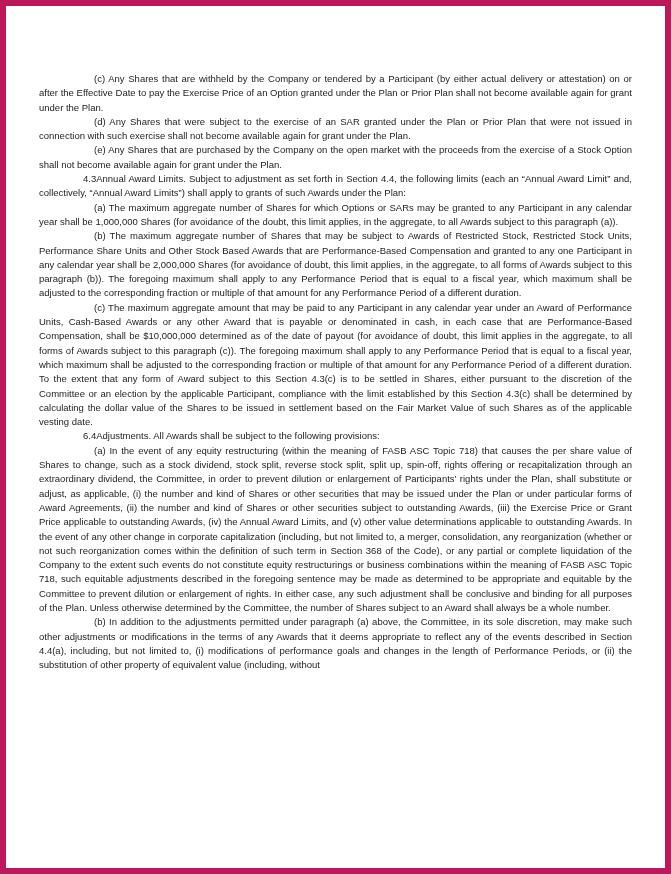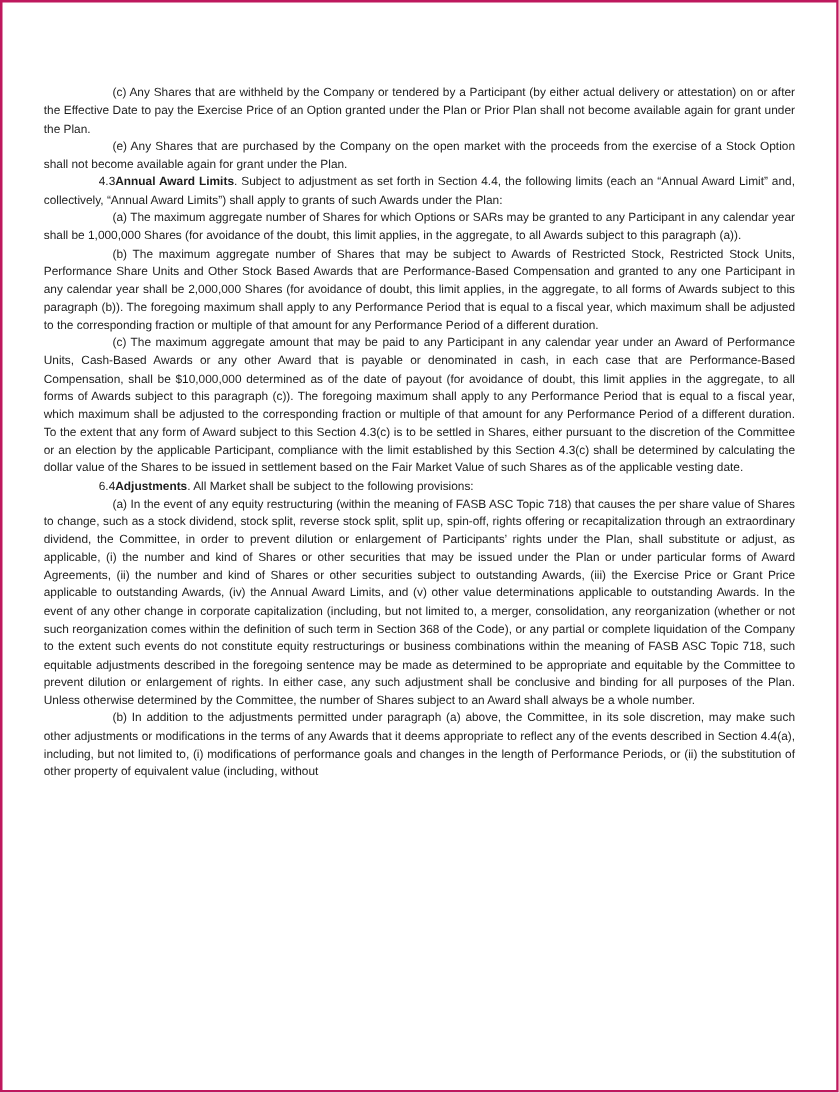--- a/index.html
+++ b/index.html
@@ -6,21 +6,21 @@
     margin: 0;
     padding: 0;
     background: #ffffff;
   }
   .page {
     position: relative;
     width: 671px;
     height: 874px;
     box-sizing: border-box;
     background: #ffffff;
-    border: 2px solid #be185d;
+    border: 6px solid #be185d;
     padding: 66px 33px 0 33px;
     font-family: "Liberation Sans", sans-serif;
     font-size: 9.5px;
     line-height: 14.3px;
     color: #1c1c1c;
     overflow: hidden;
   }
   .doc-body p {
     margin: 0;
     text-align: justify;
@@ -30,40 +30,41 @@
   }
   p.section {
     text-indent: 22px;
   }
   .secnum {
     display: inline-block;
     min-width: 33px;
     font-weight: normal;
   }
   .sectitle {
-    font-weight: bold;
+    font-weight: normal;
   }
   .footer {
     position: absolute;
     bottom: 27px;
     left: 0;
     right: 0;
     text-align: center;
     font-size: 9.5px;
     color: #1c1c1c;
   }
 </style>
 </head>
 <body>
 
 <div class="page">
   <div class="doc-body">
       <p class="indent">(c) Any Shares that are withheld by the Company or tendered by a Participant (by either actual delivery or attestation) on or after the Effective Date to pay the Exercise Price of an Option granted under the Plan or Prior Plan shall not become available again for grant under the Plan.</p>
+      <p class="indent">(d) Any Shares that were subject to the exercise of an SAR granted under the Plan or Prior Plan that were not issued in connection with such exercise shall not become available again for grant under the Plan.</p>
       <p class="indent">(e) Any Shares that are purchased by the Company on the open market with the proceeds from the exercise of a Stock Option shall not become available again for grant under the Plan.</p>
       <p class="section"><span class="secnum">4.3</span><span class="sectitle">Annual Award Limits</span><span>. Subject to adjustment as set forth in Section 4.4, the following limits (each an “Annual Award Limit” and, collectively, “Annual Award Limits”) shall apply to grants of such Awards under the Plan:</span></p>
       <p class="indent">(a) The maximum aggregate number of Shares for which Options or SARs may be granted to any Participant in any calendar year shall be 1,000,000 Shares (for avoidance of the doubt, this limit applies, in the aggregate, to all Awards subject to this paragraph (a)).</p>
       <p class="indent">(b) The maximum aggregate number of Shares that may be subject to Awards of Restricted Stock, Restricted Stock Units, Performance Share Units and Other Stock Based Awards that are Performance-Based Compensation and granted to any one Participant in any calendar year shall be 2,000,000 Shares (for avoidance of doubt, this limit applies, in the aggregate, to all forms of Awards subject to this paragraph (b)). The foregoing maximum shall apply to any Performance Period that is equal to a fiscal year, which maximum shall be adjusted to the corresponding fraction or multiple of that amount for any Performance Period of a different duration.</p>
       <p class="indent">(c) The maximum aggregate amount that may be paid to any Participant in any calendar year under an Award of Performance Units, Cash-Based Awards or any other Award that is payable or denominated in cash, in each case that are Performance-Based Compensation, shall be $10,000,000 determined as of the date of payout (for avoidance of doubt, this limit applies in the aggregate, to all forms of Awards subject to this paragraph (c)). The foregoing maximum shall apply to any Performance Period that is equal to a fiscal year, which maximum shall be adjusted to the corresponding fraction or multiple of that amount for any Performance Period of a different duration. To the extent that any form of Award subject to this Section 4.3(c) is to be settled in Shares, either pursuant to the discretion of the Committee or an election by the applicable Participant, compliance with the limit established by this Section 4.3(c) shall be determined by calculating the dollar value of the Shares to be issued in settlement based on the Fair Market Value of such Shares as of the applicable vesting date.</p>
-      <p class="section"><span class="secnum">6.4</span><span class="sectitle">Adjustments</span><span>. All Market shall be subject to the following provisions:</span></p>
+      <p class="section"><span class="secnum">6.4</span><span class="sectitle">Adjustments</span><span>. All Awards shall be subject to the following provisions:</span></p>
       <p class="indent">(a) In the event of any equity restructuring (within the meaning of FASB ASC Topic 718) that causes the per share value of Shares to change, such as a stock dividend, stock split, reverse stock split, split up, spin-off, rights offering or recapitalization through an extraordinary dividend, the Committee, in order to prevent dilution or enlargement of Participants’ rights under the Plan, shall substitute or adjust, as applicable, (i) the number and kind of Shares or other securities that may be issued under the Plan or under particular forms of Award Agreements, (ii) the number and kind of Shares or other securities subject to outstanding Awards, (iii) the Exercise Price or Grant Price applicable to outstanding Awards, (iv) the Annual Award Limits, and (v) other value determinations applicable to outstanding Awards. In the event of any other change in corporate capitalization (including, but not limited to, a merger, consolidation, any reorganization (whether or not such reorganization comes within the definition of such term in Section 368 of the Code), or any partial or complete liquidation of the Company to the extent such events do not constitute equity restructurings or business combinations within the meaning of FASB ASC Topic 718, such equitable adjustments described in the foregoing sentence may be made as determined to be appropriate and equitable by the Committee to prevent dilution or enlargement of rights. In either case, any such adjustment shall be conclusive and binding for all purposes of the Plan. Unless otherwise determined by the Committee, the number of Shares subject to an Award shall always be a whole number.</p>
       <p class="indent">(b) In addition to the adjustments permitted under paragraph (a) above, the Committee, in its sole discretion, may make such other adjustments or modifications in the terms of any Awards that it deems appropriate to reflect any of the events described in Section 4.4(a), including, but not limited to, (i) modifications of performance goals and changes in the length of Performance Periods, or (ii) the substitution of other property of equivalent value (including, without</p>
     </div>
 </div>
 
 </body></html>

